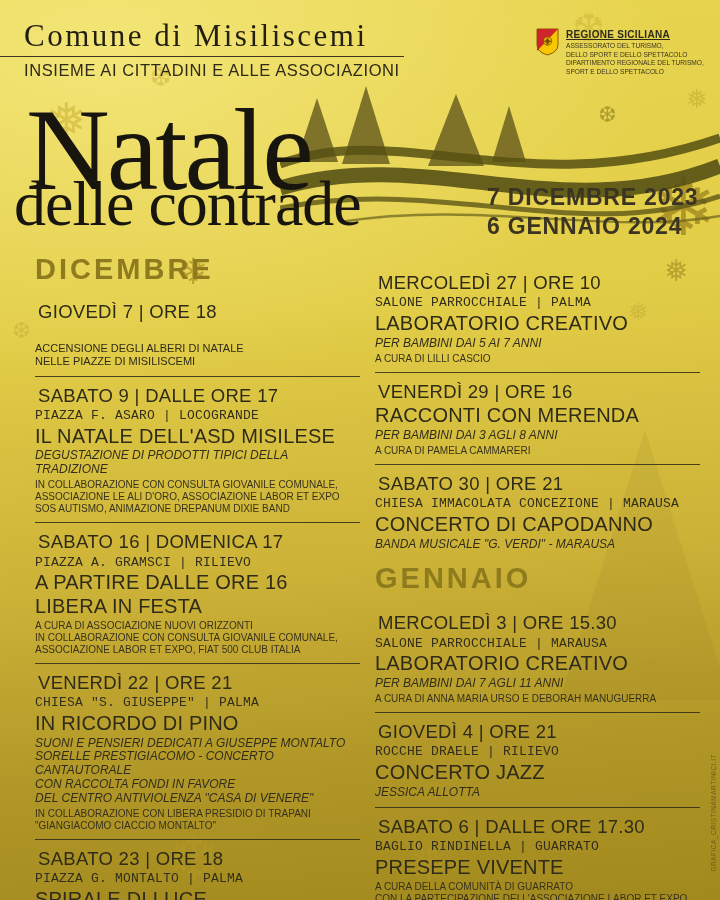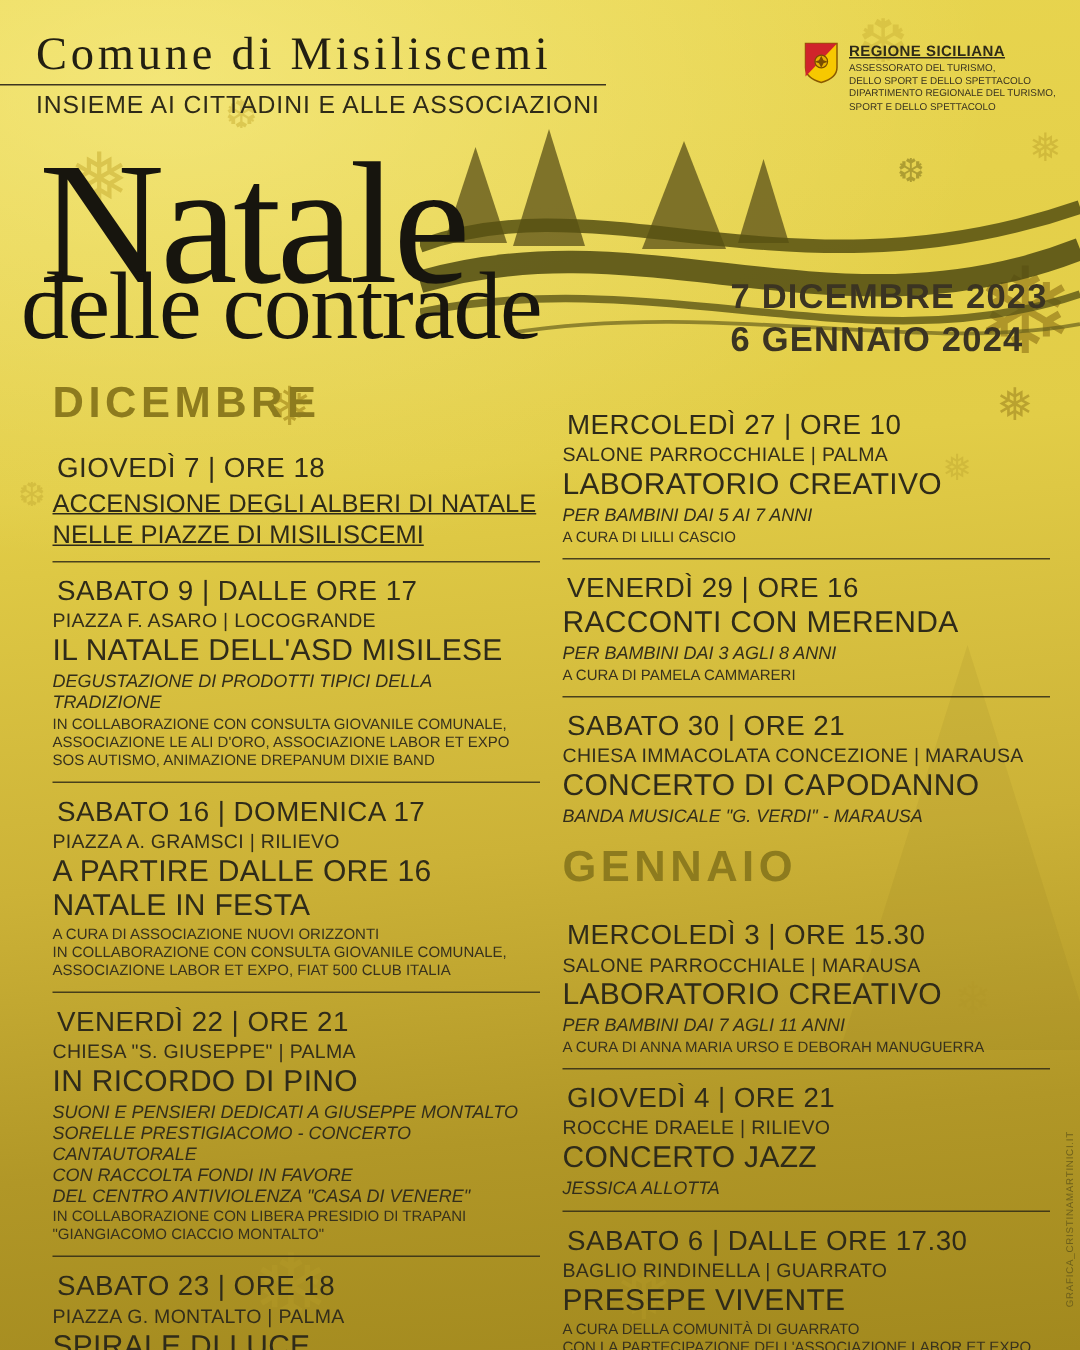--- a/index.html
+++ b/index.html
@@ -55,23 +55,23 @@
   
   .columns{position:absolute; left:35px; top:252px; width:665px; display:flex; gap:15px; z-index:3;}
   .col{width:325px;}
   .col-right{padding-top:12px;}
   .section-h{font-size:29px; font-weight:bold; letter-spacing:3px; color:#8d7b1e;
              margin:0 0 6px 0; line-height:1.2;}
   .section-h.jan{margin-top:3px; margin-bottom:8px;}
   .event{padding:6px 0 7px 0;}
   .divider{border:none; border-top:1px solid rgba(48,42,22,.85); margin:0; height:0;}
   .l-date{font-size:18.5px; line-height:1.1; letter-spacing:.3px; margin:3px; font-weight:normal; color:#2f2b19;}
-  .l-venue{font-size:13px;  line-height:1.15; letter-spacing:.2px; margin-top:3px; color:#332e1b;}
+  .l-venue{font-size:13px;  line-height:1.15; letter-spacing:.2px; margin-top:3px; color:#332e1b;font-family:Liberation Mono, monospace;}
   .l-title{font-size:20px;  line-height:1.08; letter-spacing:.2px; margin-top:2px; color:#2f2b19;}
-  .l-mid{font-size:17px;   line-height:1.2;  margin-top:4px; white-space:pre-line; color:#2f2b19;text-decoration:underline;}
+  .l-mid{font-size:11px;   line-height:1.2;  margin-top:20px; white-space:pre-line; color:#2f2b19;}
   .l-sub{font-size:12px; line-height:1.16; margin-top:2px; white-space:pre-line; color:#332e1b;font-style:italic;}
   .l-fine{font-size:10px;  line-height:1.2;  margin-top:2px; white-space:pre-line; color:#38321d;}
   .credit{position:absolute; right:3px; bottom:28px; z-index:3; font-size:6.5px; color:#6d5f1b;
           writing-mode:vertical-rl; transform:rotate(180deg); letter-spacing:.5px;}
 </style>
 </head>
 <body>
 
 <div class="poster">
 
@@ -153,21 +153,21 @@
         <div class="l-fine">IN COLLABORAZIONE CON CONSULTA GIOVANILE COMUNALE,
 ASSOCIAZIONE LE ALI D'ORO,  ASSOCIAZIONE LABOR ET EXPO
 SOS AUTISMO, ANIMAZIONE DREPANUM DIXIE BAND</div>
       </article>
       <hr class="divider">
 
       <article class="event">
         <h3 class="l-date">SABATO 16 | DOMENICA 17</h3>
         <div class="l-venue">PIAZZA A. GRAMSCI | RILIEVO</div>
         <div class="l-title">A PARTIRE DALLE ORE 16</div>
-        <div class="l-title">NATALE IN FESTA</div>
+        <div class="l-title">LIBERA IN FESTA</div>
         <div class="l-fine">A CURA DI ASSOCIAZIONE NUOVI ORIZZONTI
 IN COLLABORAZIONE CON CONSULTA GIOVANILE COMUNALE,
 ASSOCIAZIONE LABOR ET EXPO, FIAT 500 CLUB ITALIA</div>
       </article>
       <hr class="divider">
 
       <article class="event">
         <h3 class="l-date">VENERDÌ 22 | ORE 21</h3>
         <div class="l-venue">CHIESA "S. GIUSEPPE" | PALMA</div>
         <div class="l-title">IN RICORDO DI PINO</div>

